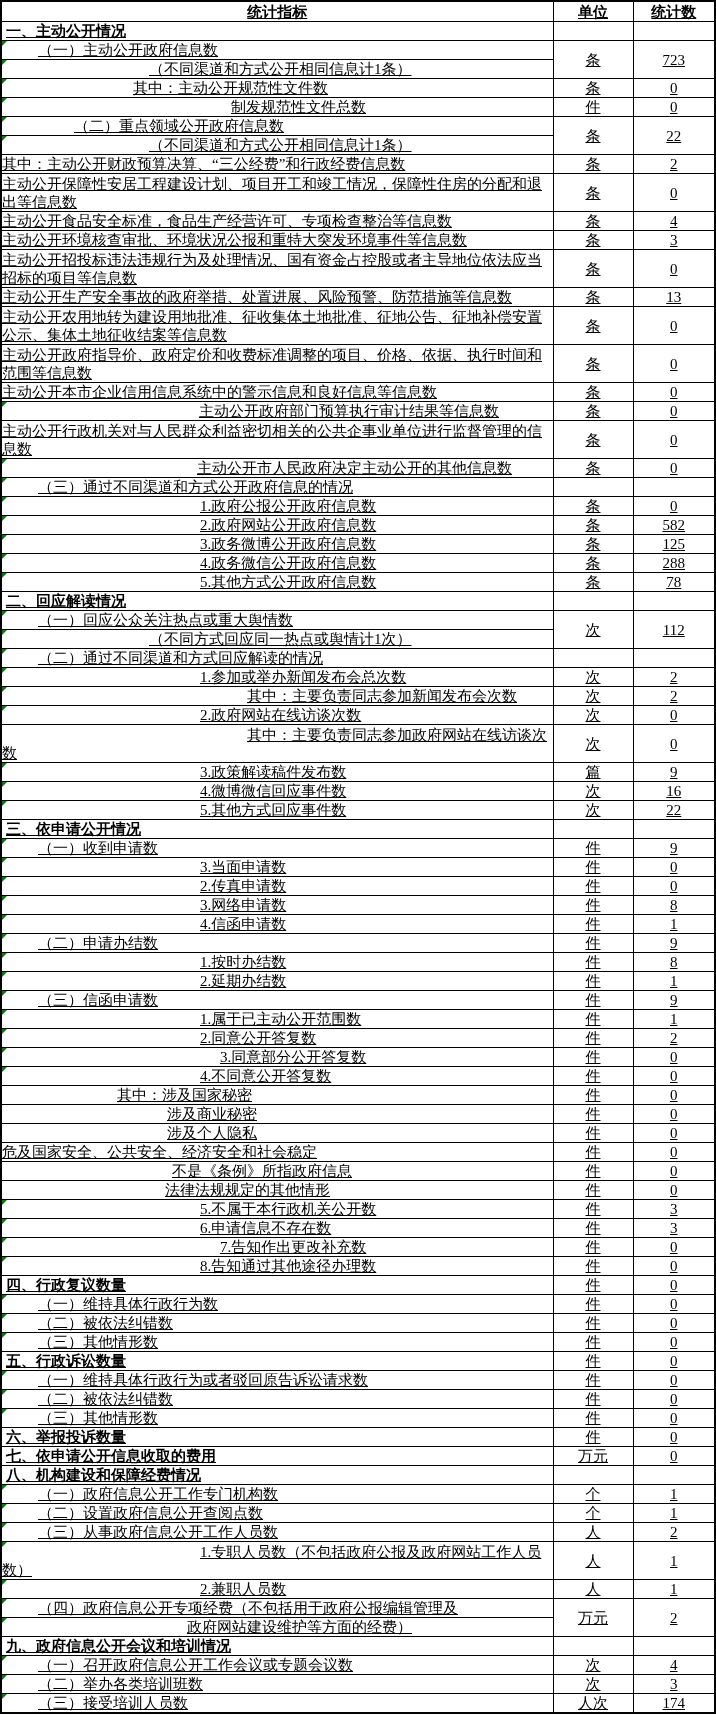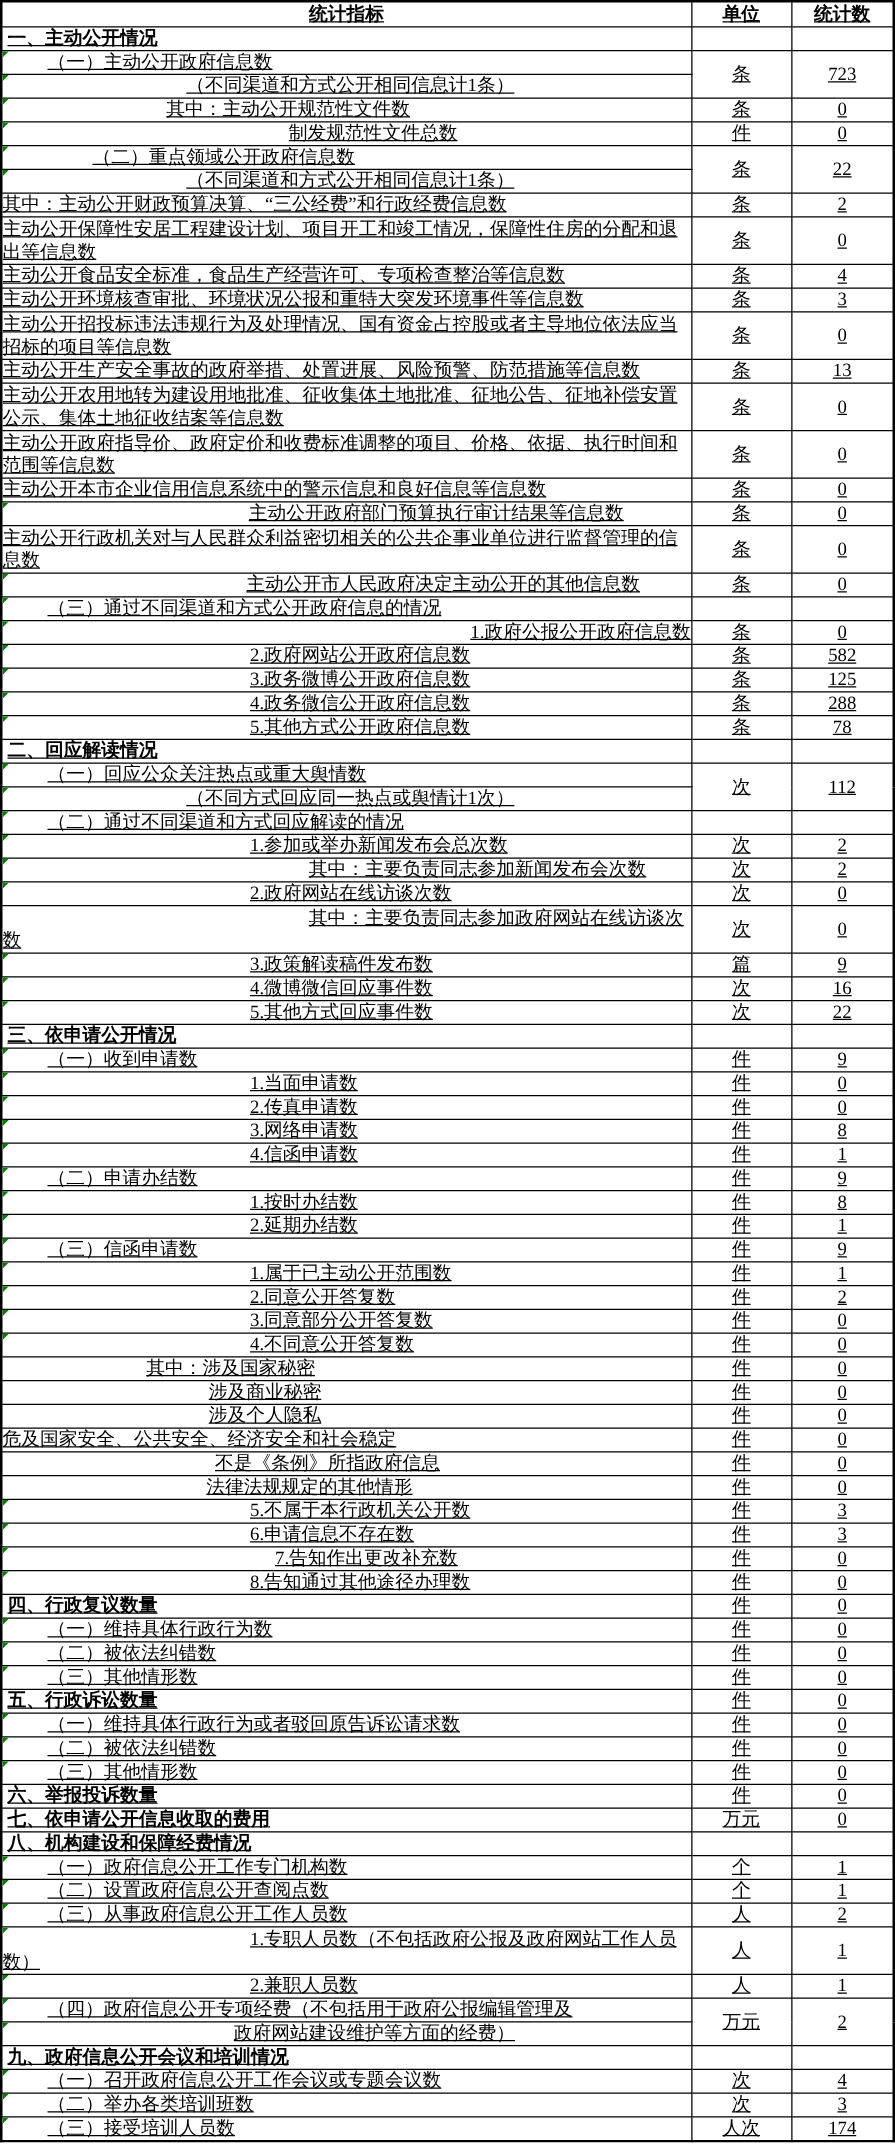--- a/index.html
+++ b/index.html
@@ -139,21 +139,21 @@
         <td class="ind mk" style="text-indent: 195px;">主动公开市人民政府决定主动公开的其他信息数</td>
         <td class="unit">条</td>
         <td class="val">0</td>
       </tr>
       <tr>
         <td class="ind mk" style="text-indent: 36px;">（三）通过不同渠道和方式公开政府信息的情况</td>
         <td class="unit"></td>
         <td class="val"></td>
       </tr>
       <tr>
-        <td class="ind mk" style="text-indent: 198px; text-align: right;">1.政府公报公开政府信息数</td>
+        <td class="ind mk" style="text-indent: 198px;">1.政府公报公开政府信息数</td>
         <td class="unit">条</td>
         <td class="val">0</td>
       </tr>
       <tr>
         <td class="ind mk" style="text-indent: 198px;">2.政府网站公开政府信息数</td>
         <td class="unit">条</td>
         <td class="val">582</td>
       </tr>
       <tr>
         <td class="ind mk" style="text-indent: 198px; font-family: Liberation Serif, serif;">3.政务微博公开政府信息数</td>
@@ -227,21 +227,21 @@
         <td class="ind sec" style="text-indent: 4px;">三、依申请公开情况</td>
         <td class="unit"></td>
         <td class="val"></td>
       </tr>
       <tr>
         <td class="ind mk" style="text-indent: 36px;">（一）收到申请数</td>
         <td class="unit">件</td>
         <td class="val">9</td>
       </tr>
       <tr>
-        <td class="ind mk" style="text-indent: 198px;">1.当面申请数</td>
+        <td class="ind mk" style="text-indent: 198px;">3.当面申请数</td>
         <td class="unit">件</td>
         <td class="val">0</td>
       </tr>
       <tr>
         <td class="ind mk" style="text-indent: 198px;">2.传真申请数</td>
         <td class="unit">件</td>
         <td class="val">0</td>
       </tr>
       <tr>
         <td class="ind mk" style="text-indent: 198px;">3.网络申请数</td>
@@ -277,21 +277,21 @@
         <td class="ind mk" style="text-indent: 198px;">1.属于已主动公开范围数</td>
         <td class="unit">件</td>
         <td class="val">1</td>
       </tr>
       <tr>
         <td class="ind mk" style="text-indent: 198px;">2.同意公开答复数</td>
         <td class="unit">件</td>
         <td class="val">2</td>
       </tr>
       <tr>
-        <td class="ind mk" style="text-indent: 198px;">3.同意部分公开答复数</td>
+        <td class="ind mk" style="text-indent: 198px; padding-left: 20px;">3.同意部分公开答复数</td>
         <td class="unit">件</td>
         <td class="val">0</td>
       </tr>
       <tr>
         <td class="ind mk" style="text-indent: 198px;">4.不同意公开答复数</td>
         <td class="unit">件</td>
         <td class="val">0</td>
       </tr>
       <tr>
         <td class="ind" style="text-indent: 115px;">其中：涉及国家秘密</td>

